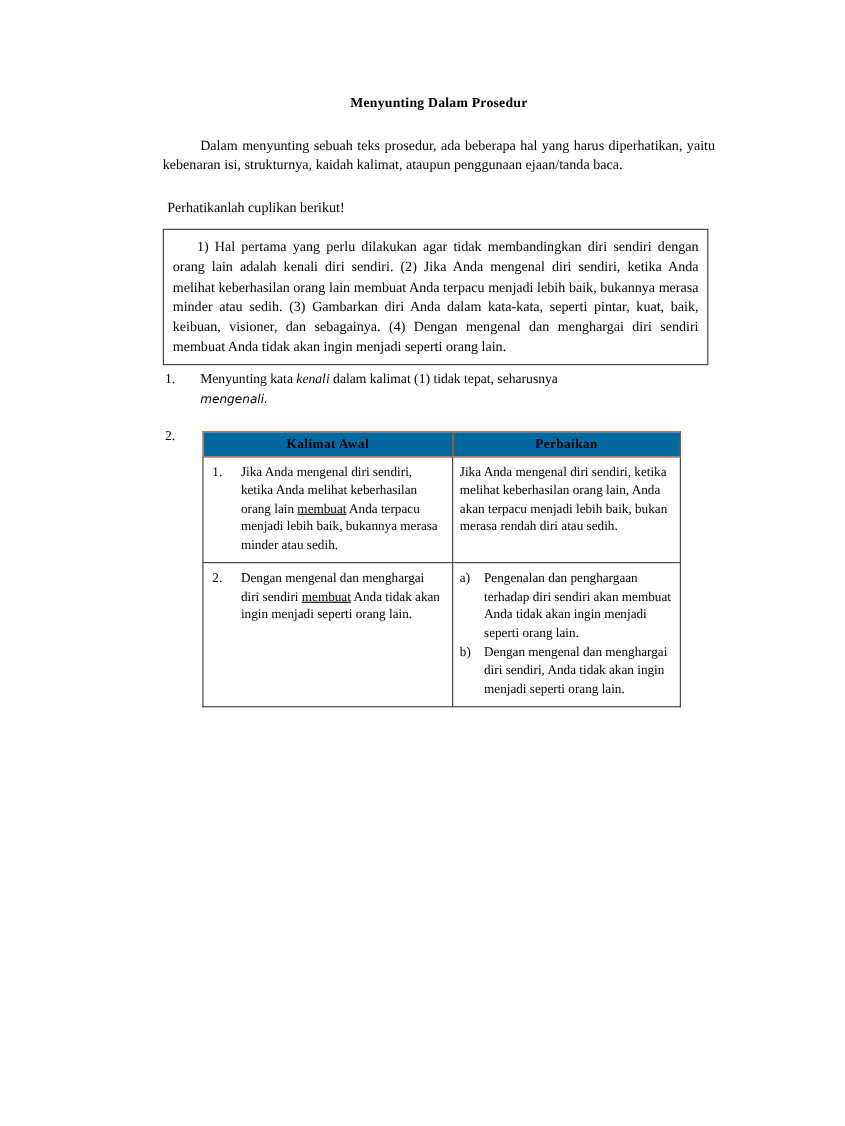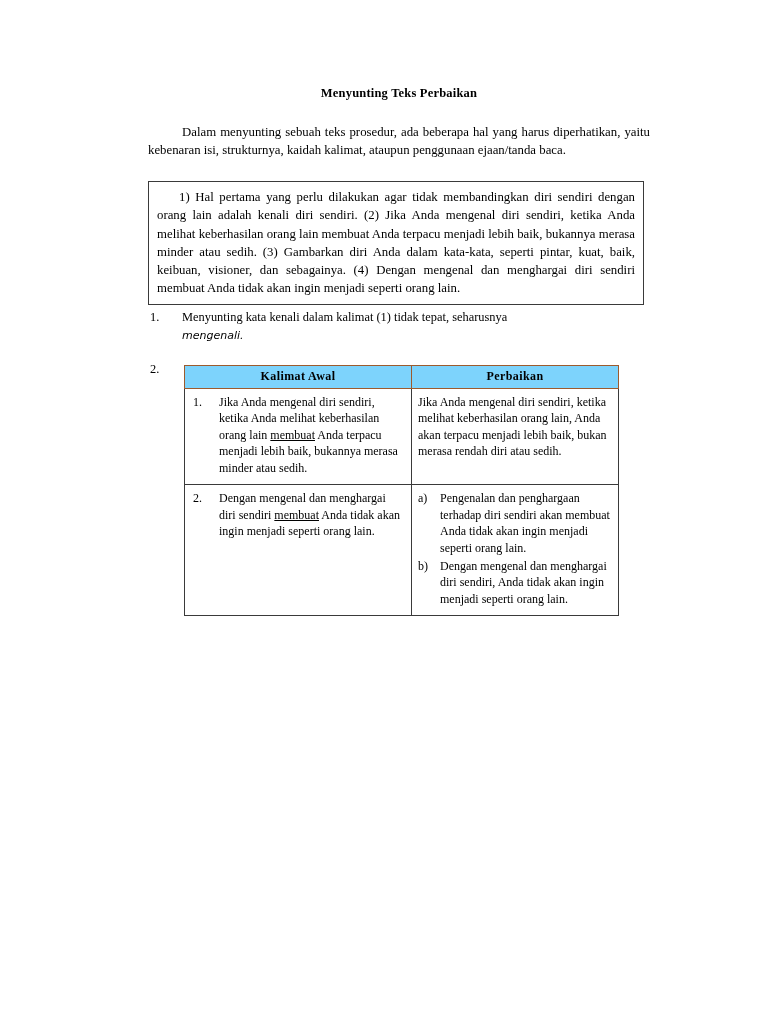--- a/index.html
+++ b/index.html
@@ -79,38 +79,38 @@
     line-height: 1.45;
     text-align: justify;
     margin-bottom: 2px;
   }
   .num-item.spaced { margin-top: 16px; }
   .num-marker {
     position: absolute;
     left: 2px;
     top: 0;
   }
-  .it-serif { }
+  .it-serif { font-style: italic; }
   .it-sans {
     font-style: italic;
     font-family: "DejaVu Sans", "Liberation Sans", sans-serif;
     font-size: 11px;
   }
   
   .table-wrap {
     margin: 20px 0 0 36px;
     width: 434px;
   }
   table.cmp {
     border-collapse: collapse;
     width: 434px;
     table-layout: fixed;
   }
   table.cmp th {
-    background: #7dd3fc;
+    background: #0369a1;
     border: 1.4px solid #9c5b2e;
     font-weight: bold;
     font-size: 12px;
     text-align: center;
     padding: 3px 2px 4px 2px;
     line-height: 1.2;
     letter-spacing: 0.4px;
   }
   table.cmp td {
     border: 1.3px solid #3a3a3a;
@@ -140,24 +140,25 @@
   .cell-list.alpha li .mk { left: 0px; }
   .cell-list.alpha li + li { margin-top: 1px; }
   .u { text-decoration: underline; }
   .plain-cell { margin: 0; }
 </style>
 </head>
 <body>
 
 <div class="page">
 
-  <h1 class="doc-title">Menyunting Teks Perbaikan</h1>
+  <h1 class="doc-title">Menyunting Dalam Prosedur</h1>
 
   <p class="intro-para">Dalam menyunting sebuah teks prosedur, ada beberapa hal yang harus diperhatikan, yaitu kebenaran isi, strukturnya, kaidah kalimat, ataupun penggunaan ejaan/tanda baca.</p>
 
+  <p class="lead-line">Perhatikanlah cuplikan berikut!</p>
 
   <div class="excerpt-box">
     <p class="excerpt-text">1) Hal pertama yang perlu dilakukan agar tidak membandingkan diri sendiri dengan orang lain adalah kenali diri sendiri. (2) Jika Anda mengenal diri sendiri, ketika Anda melihat keberhasilan orang lain membuat Anda terpacu menjadi lebih baik, bukannya merasa minder atau sedih. (3) Gambarkan diri Anda dalam kata-kata, seperti pintar, kuat, baik, keibuan, visioner, dan sebagainya. (4) Dengan mengenal dan menghargai diri sendiri membuat Anda tidak akan ingin menjadi seperti orang lain.</p>
   </div>
 
 
   <ul class="num-list">
     <li class="num-item">
       <span class="num-marker">1.</span><span>Menyunting kata</span> <span class="it-serif">kenali</span> <span>dalam kalimat (1) tidak tepat, seharusnya</span><br><span class="it-sans">mengenali.</span>
     </li>

